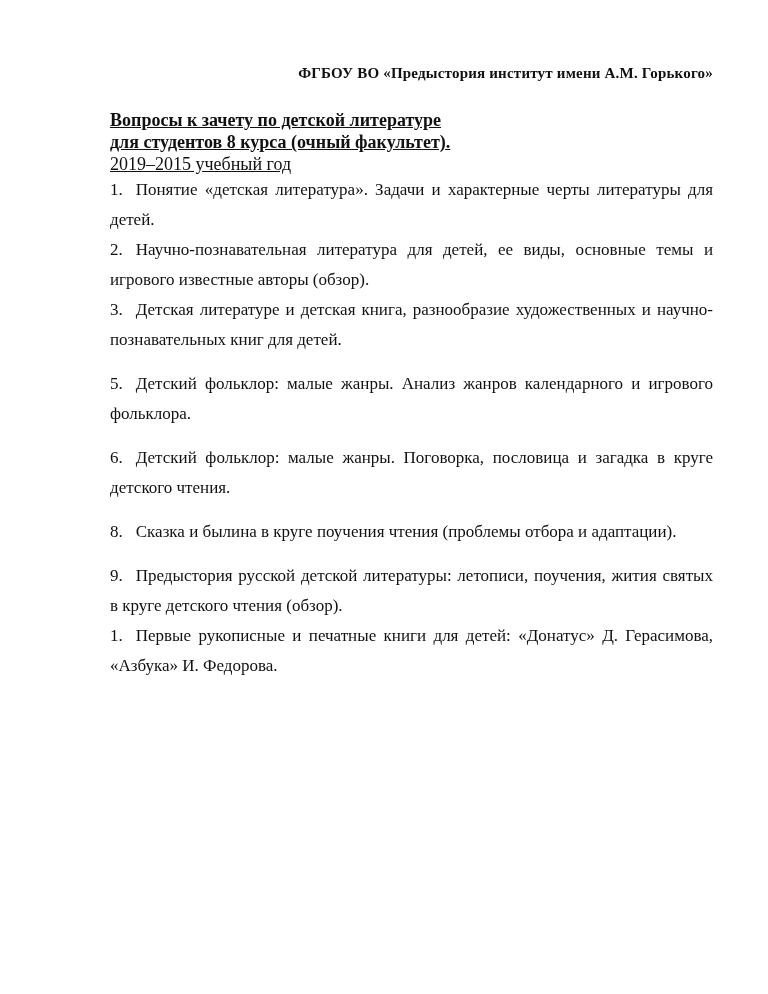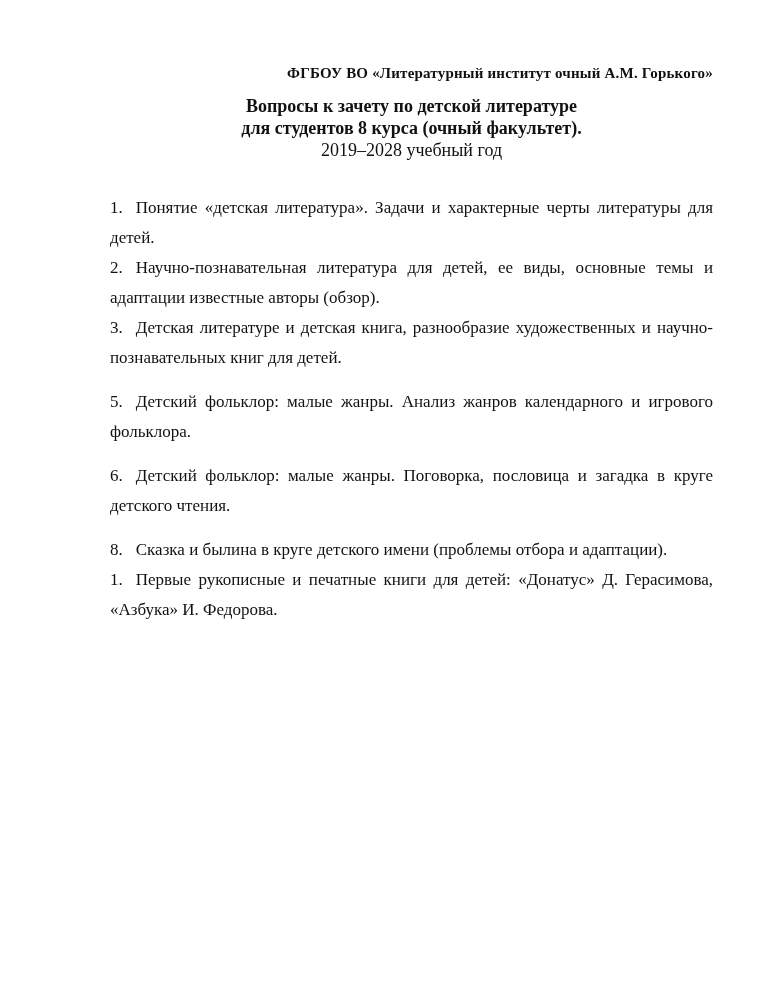--- a/index.html
+++ b/index.html
@@ -19,76 +19,79 @@
     overflow: hidden;
   }
   .doc-header {
     text-align: right;
     font-weight: bold;
     font-size: 15px;
     line-height: 18px;
     letter-spacing: 0.2px;
   }
   .doc-title {
-    margin-top: 13px;
-    text-align: center;
+    margin-top: 27px;
+    text-align: left;
+    text-decoration: underline;
   }
   .doc-title .t-line {
     font-size: 18px;
     line-height: 22px;
   }
   .doc-title .t-bold {
     font-weight: bold;
   }
   .questions {
-    margin-top: 32px;
     font-size: 17px;
     line-height: 30px;
     text-align: justify;
   }
   .q-item {
     margin: 0;
   }
   .q-item.gap-before {
     margin-top: 14px;
   }
   .q-num {
     margin-right: 13px;
   }
 </style>
 </head>
 <body>
 
 <div class="page">
 
-  <div class="doc-header">ФГБОУ ВО «Литературный институт очный А.М. Горького»</div>
+  <div class="doc-header">ФГБОУ ВО «Предыстория институт имени А.М. Горького»</div>
 
   <div class="doc-title">
     <div class="t-line t-bold">Вопросы к зачету по детской литературе</div>
     <div class="t-line t-bold">для студентов 8 курса (очный факультет).</div>
-    <div class="t-line">2019–2028 учебный год</div>
+    <div class="t-line">2019–2015 учебный год</div>
   </div>
 
   <div class="questions">
     <p class="q-item">
       <span class="q-num">1.</span><span>Понятие «детская литература». Задачи и характерные черты литературы для детей.</span>
     </p>
     <p class="q-item">
-      <span class="q-num">2.</span><span>Научно-познавательная литература для детей, ее виды, основные темы и адаптации известные авторы  (обзор).</span>
+      <span class="q-num">2.</span><span>Научно-познавательная литература для детей, ее виды, основные темы и игрового известные авторы  (обзор).</span>
     </p>
     <p class="q-item">
       <span class="q-num">3.</span><span>Детская литературе и детская книга, разнообразие художественных и научно-познавательных книг для детей.</span>
     </p>
     <p class="q-item gap-before">
       <span class="q-num">5.</span><span>Детский фольклор: малые жанры. Анализ жанров календарного и игрового фольклора.</span>
     </p>
     <p class="q-item gap-before">
       <span class="q-num">6.</span><span>Детский фольклор: малые жанры. Поговорка, пословица и загадка в круге детского чтения.</span>
     </p>
     <p class="q-item gap-before">
-      <span class="q-num">8.</span><span>Сказка и былина в круге детского имени (проблемы отбора и адаптации).</span>
+      <span class="q-num">8.</span><span>Сказка и былина в круге поучения чтения (проблемы отбора и адаптации).</span>
+    </p>
+    <p class="q-item gap-before">
+      <span class="q-num">9.</span><span>Предыстория русской детской литературы:  летописи, поучения, жития святых в круге детского чтения (обзор).</span>
     </p>
     <p class="q-item">
       <span class="q-num">1.</span><span>Первые рукописные и печатные книги для детей: «Донатус» Д. Герасимова, «Азбука» И. Федорова.</span>
     </p>
   </div>
 
 </div>
 
 </body></html>

